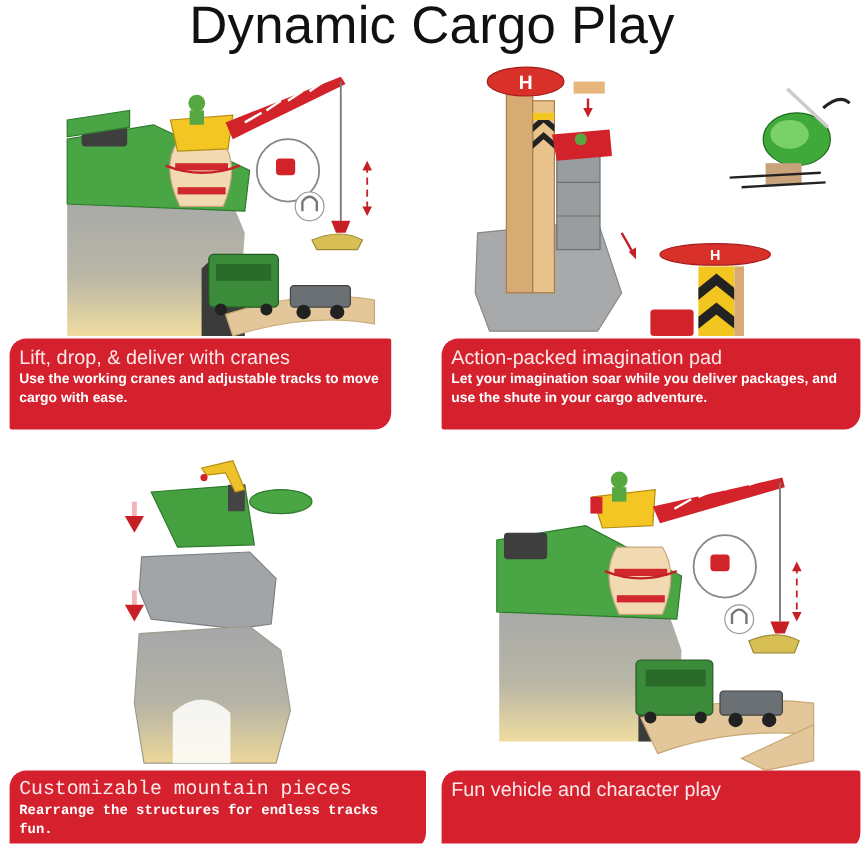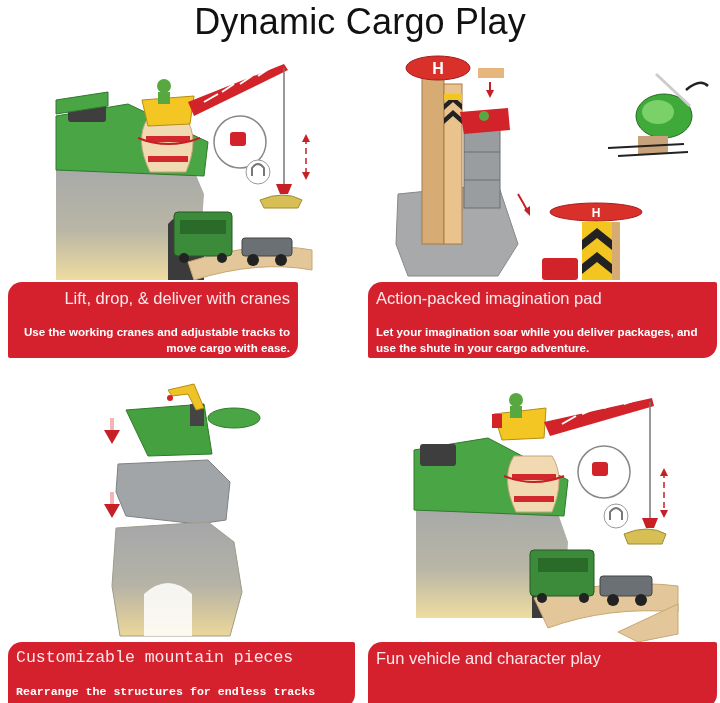--- a/index.html
+++ b/index.html
@@ -1,22 +1,22 @@
 <!DOCTYPE html>
 <html><head>
 <meta charset="utf-8">
 <style>
   html, body { margin:0; padding:0; background:#ffffff; }
   body { width:720px; height:703px; overflow:hidden; position:relative; font-family:"Liberation Sans", "DejaVu Sans", sans-serif; }
-  .title { position:absolute; left:0; top:0; width:720px; text-align:center; font-size:36px; line-height:44px; color:#111; font-family:"Liberation Sans", sans-serif; letter-spacing:0.2px; }
+  .title { position:absolute; left:0; top:0; width:720px; text-align:center; font-size:44px; line-height:44px; color:#111; font-family:"Liberation Sans", sans-serif; letter-spacing:0.2px; }
   .panel { position:absolute; width:350px; }
   .panel svg { position:absolute; left:0; top:0; }
   .banner { position:absolute; background:#d5202e; color:#fff; border-radius:14px 2px 14px 2px; box-sizing:border-box; padding:6px 8px 6px 8px; }
   .banner .head { font-size:16.5px; line-height:20px; font-weight:normal; color:#fbe9ea; white-space:nowrap; }
-  .banner .body { font-size:11.6px; line-height:16px; font-weight:bold; color:#fff; margin-top:16px; }
+  .banner .body { font-size:11.6px; line-height:16px; font-weight:bold; color:#fff; margin-top:0; }
 </style>
 </head>
 <body>
 
 <div class="title">Dynamic Cargo Play</div>
 
 <div class="panel" style="left:8px; top:44px; height:316px;">
   <svg width="350" height="236" viewBox="0 0 350 236">
 
     <defs>
@@ -62,21 +62,21 @@
     <circle cx="232" cy="98" r="26" fill="#fff" stroke="#888" stroke-width="1.5"></circle>
     <rect x="222" y="88" width="16" height="14" rx="3" fill="#d2232a"></rect>
     <circle cx="250" cy="128" r="12" fill="#fff" stroke="#999"></circle>
     <path d="M244 132 L244 124 Q250 116 256 124 L256 132" fill="none" stroke="#777" stroke-width="2"></path>
 
     <line x1="298" y1="94" x2="298" y2="132" stroke="#c62026" stroke-width="1.5" stroke-dasharray="6 4"></line>
     <path d="M294 98 L298 90 L302 98 Z M294 128 L298 136 L302 128 Z" fill="#c62026"></path>
 
     <path d="M130 94 Q160 106 192 94" fill="none" stroke="#c62026" stroke-width="2"></path>
   </svg>
-  <div class="banner" style="left:0; top:238px; width:290px; height:76px;text-align:right;">
+  <div class="banner" style="left:0; top:238px; width:318px; height:76px;">
     <div class="head">Lift, drop, &amp; deliver with cranes</div>
     <div class="body">Use the working cranes and adjustable tracks to move cargo with ease.</div>
   </div>
 </div>
 
 <div class="panel" style="left:368px; top:44px; height:316px;">
   <svg width="350" height="236" viewBox="0 0 350 236">
 
     <path d="M30 150 L130 140 L150 200 L130 232 L40 232 L28 200 Z" fill="#a7a9ab" stroke="#888"></path>
 

